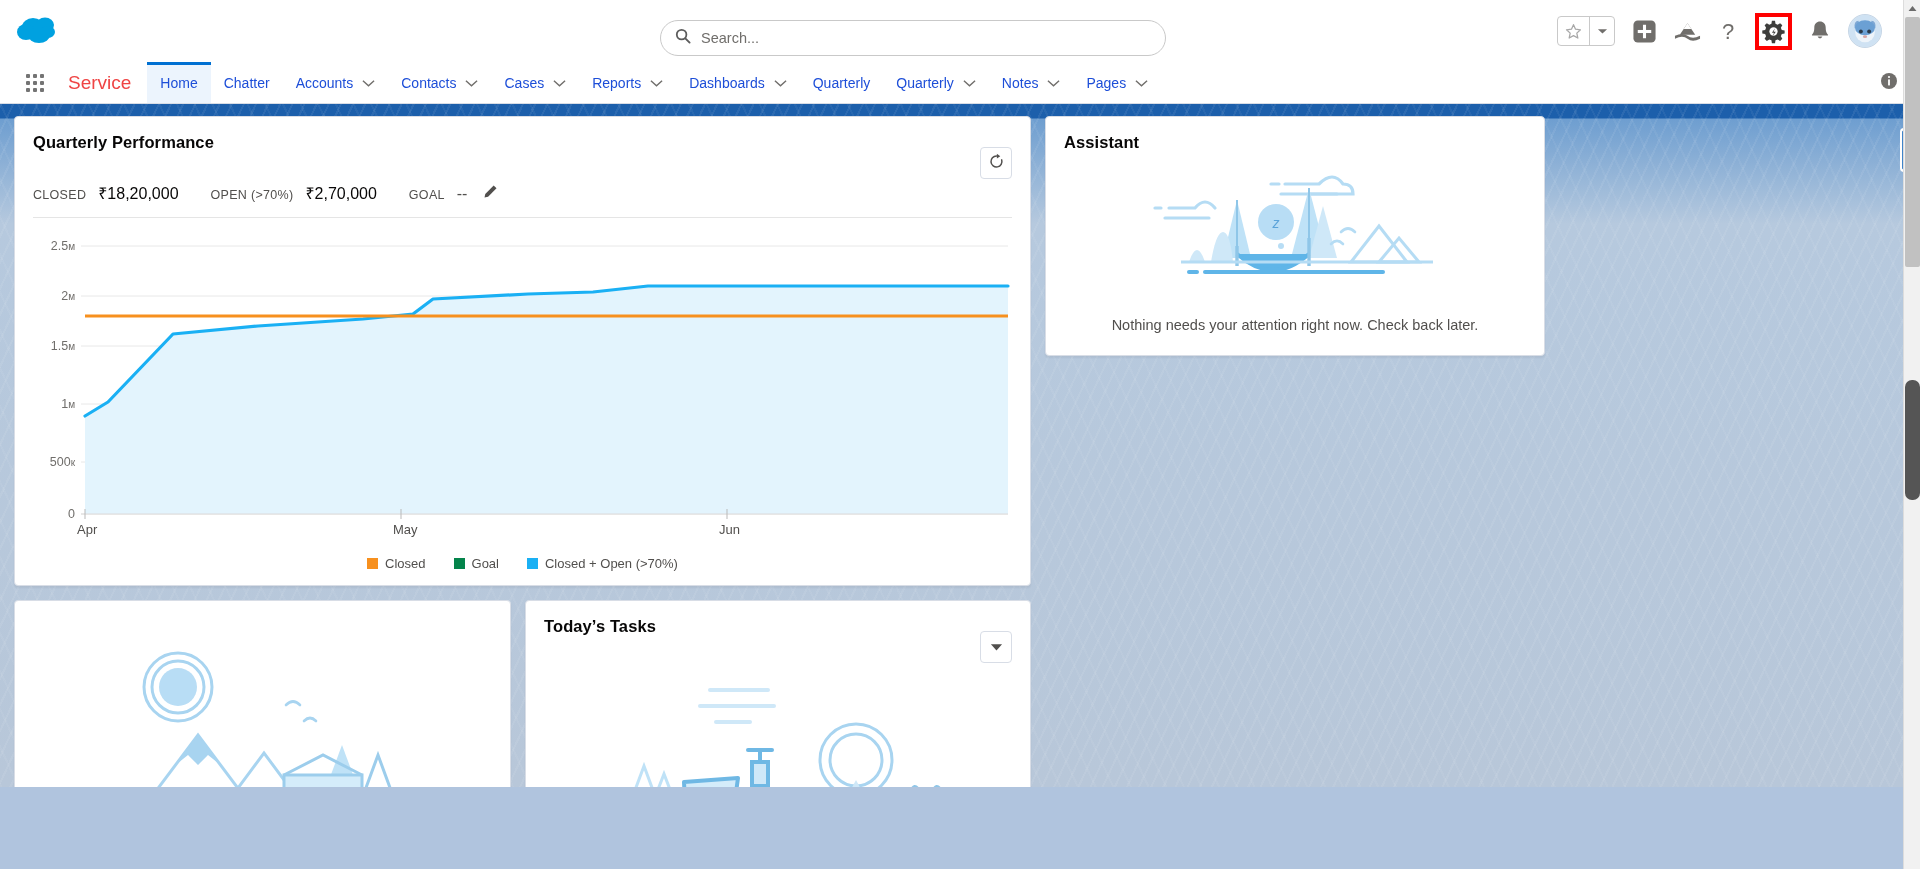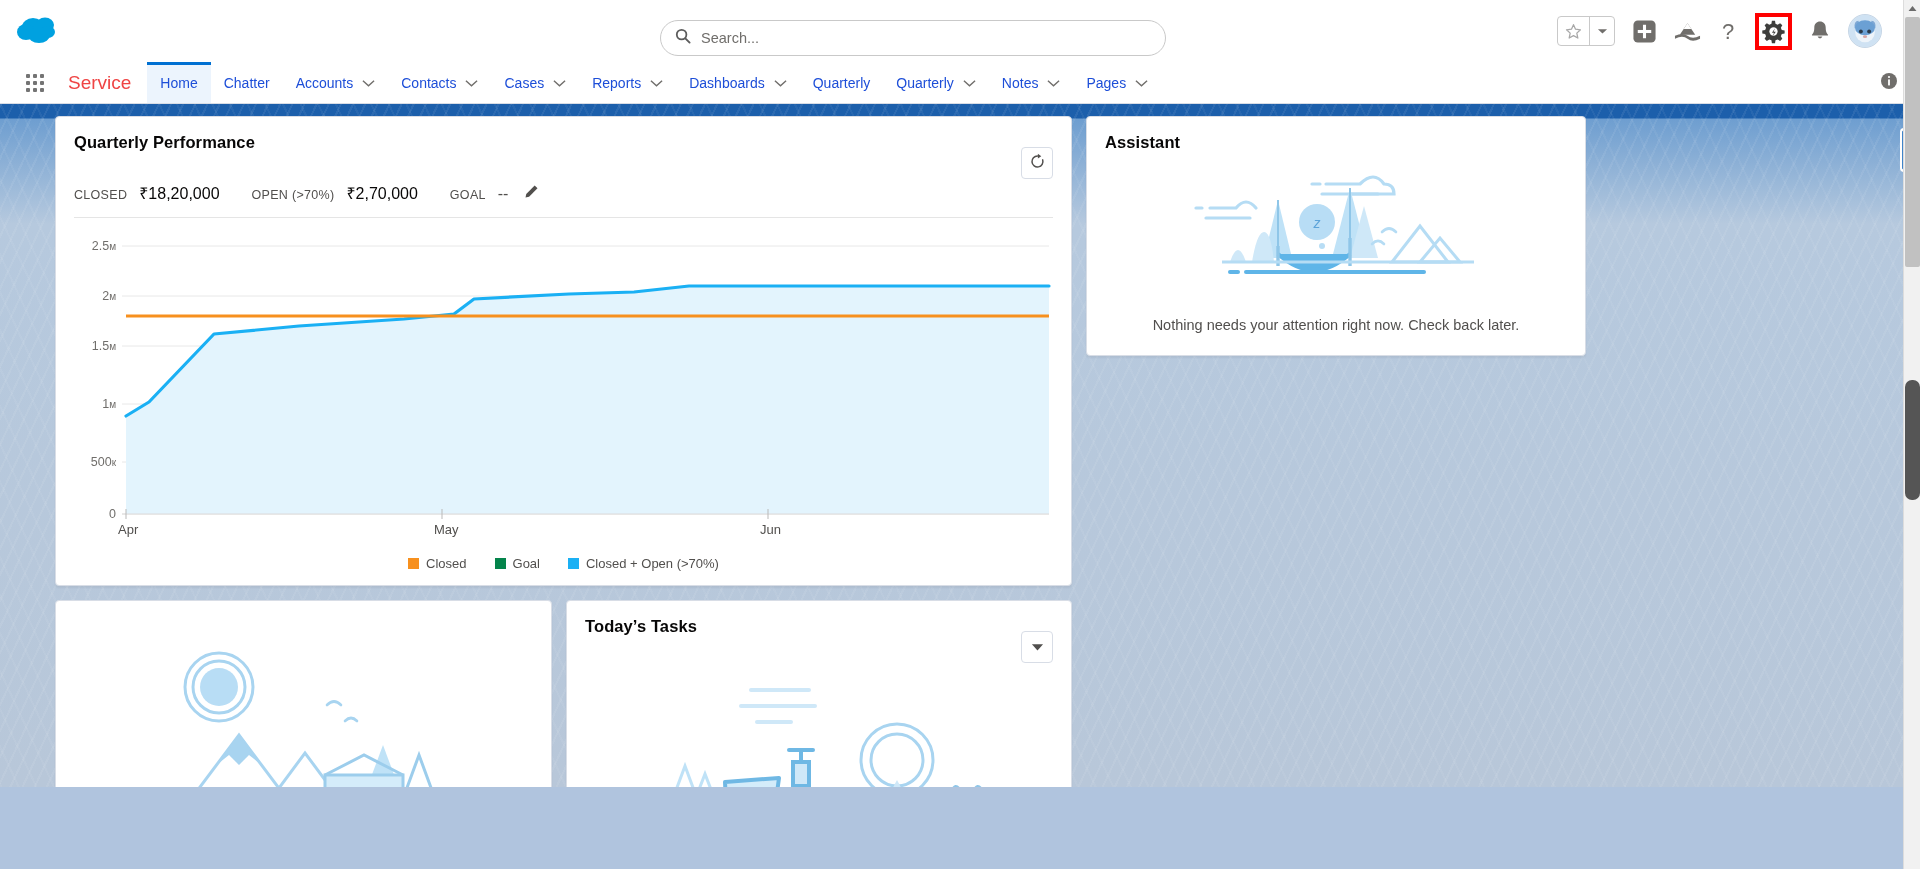--- a/index.html
+++ b/index.html
@@ -140,21 +140,20 @@
   }
   .nav-label { line-height: 1; }
   .info-icon { position: absolute; right: 22px; top: 50%; transform: translateY(-50%); }
 
   
   .page-body {
     position: relative;
     height: 683px;
     background: linear-gradient(#1c5fab 0px, #1c5fab 14px, #6e9ed0 15px, #b6c9de 120px, #b8c7d9 100%);
     overflow: hidden;
-    padding-left: 41px;
   }
   .page-body::before {
     content: "";
     position: absolute;
     inset: 0;
     background:
       repeating-linear-gradient(115deg, rgba(255,255,255,0.07) 0 2px, transparent 2px 11px),
       repeating-linear-gradient(65deg, rgba(255,255,255,0.05) 0 2px, transparent 2px 16px);
     pointer-events: none;
   }

